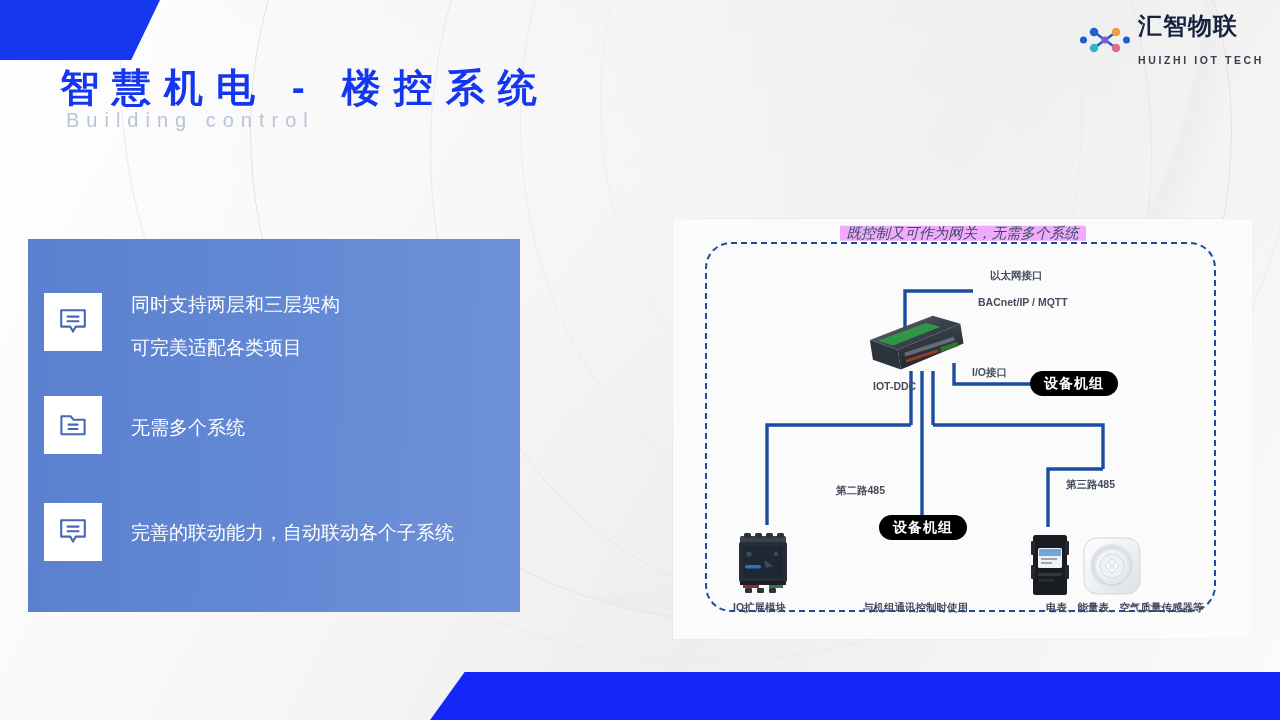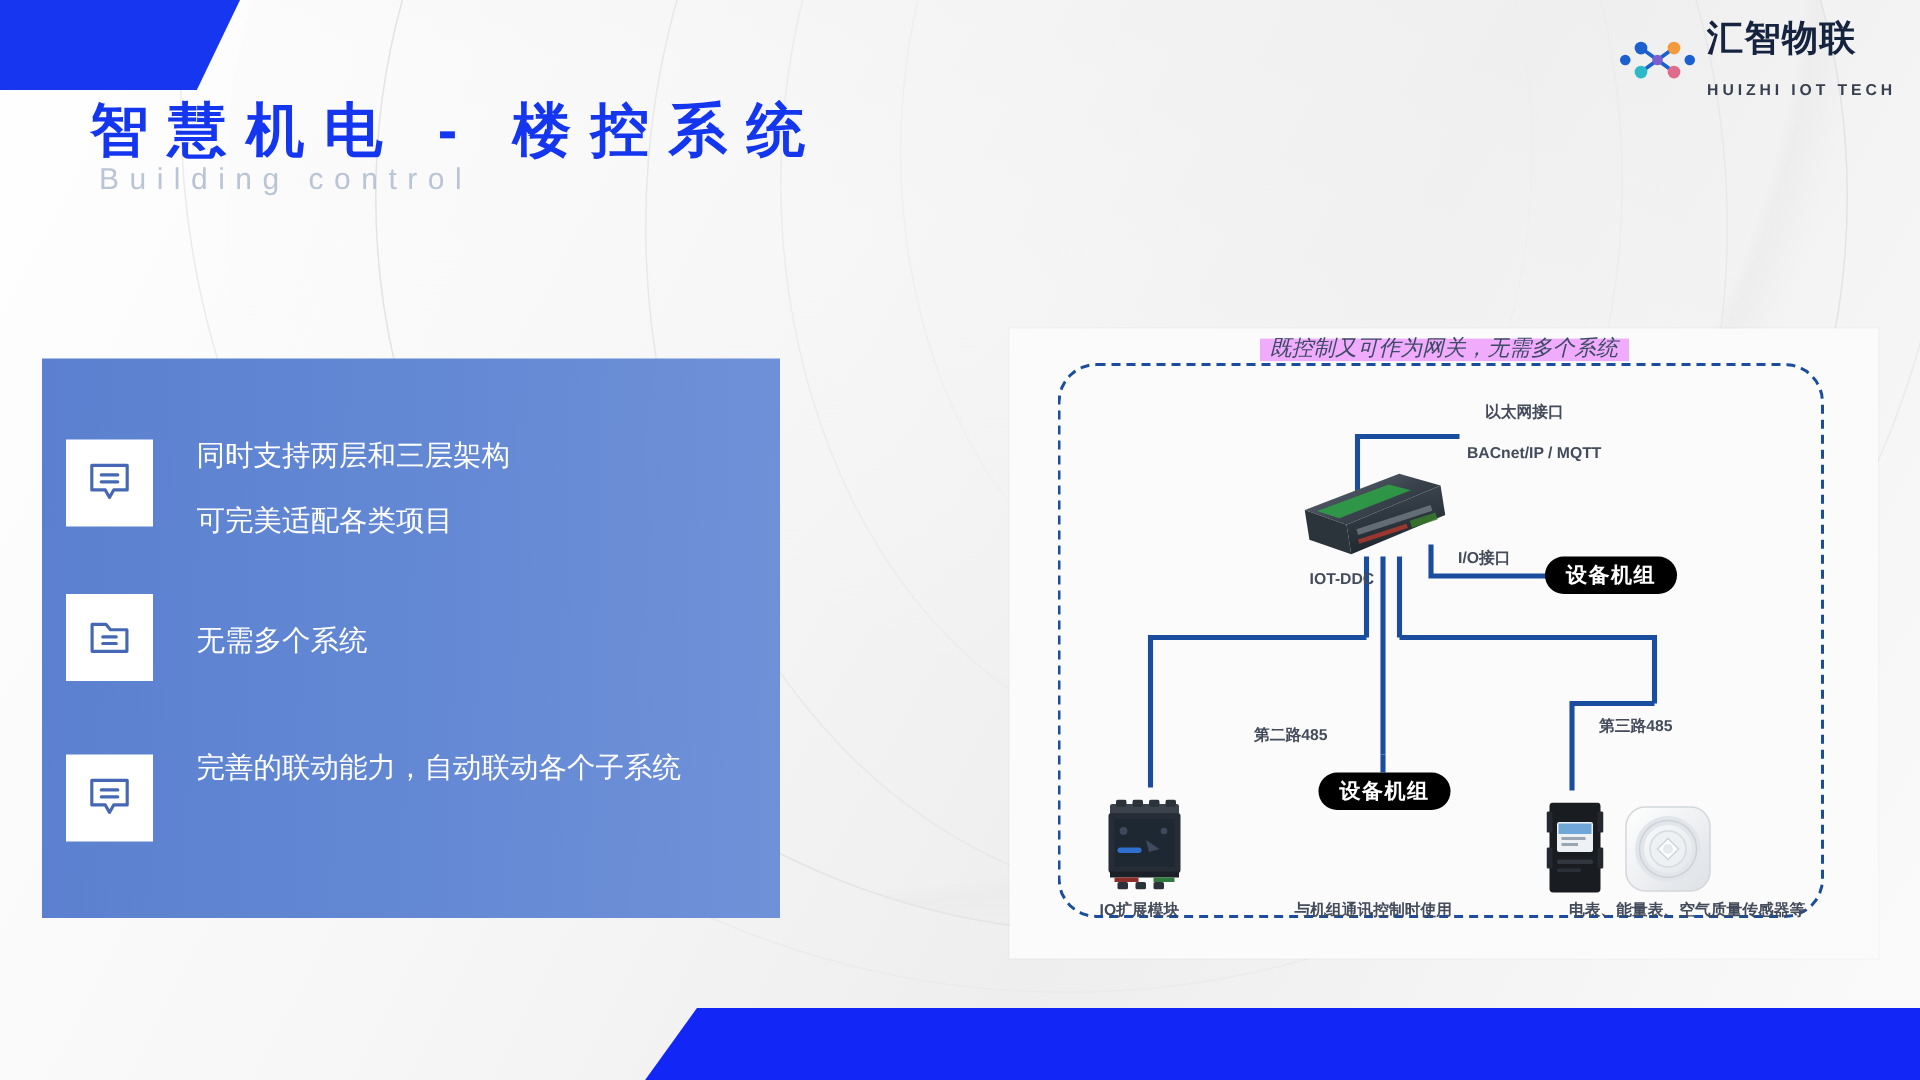--- a/index.html
+++ b/index.html
@@ -168,21 +168,21 @@
     min-height: 58px;
     padding-top: 2px;
   }
   .feat-line {
     color: #ffffff;
     font-size: 19px;
     line-height: 1;
     white-space: nowrap;
   }
   .feat-line + .feat-line { margin-top: 24px; }
-  .feature-3 .feat-lines { justify-content: flex-start; padding-top: 0; }
+  .feature-3 .feat-lines { justify-content: center; padding-top: 0; }
 
   
   .diagram-card {
     position: absolute;
     left: 673px; top: 219px;
     width: 579px; height: 420px;
     background: #fbfbfb;
     box-shadow: 0 0 0 1px rgba(0,0,0,0.015);
   }
   .dashed-box {

